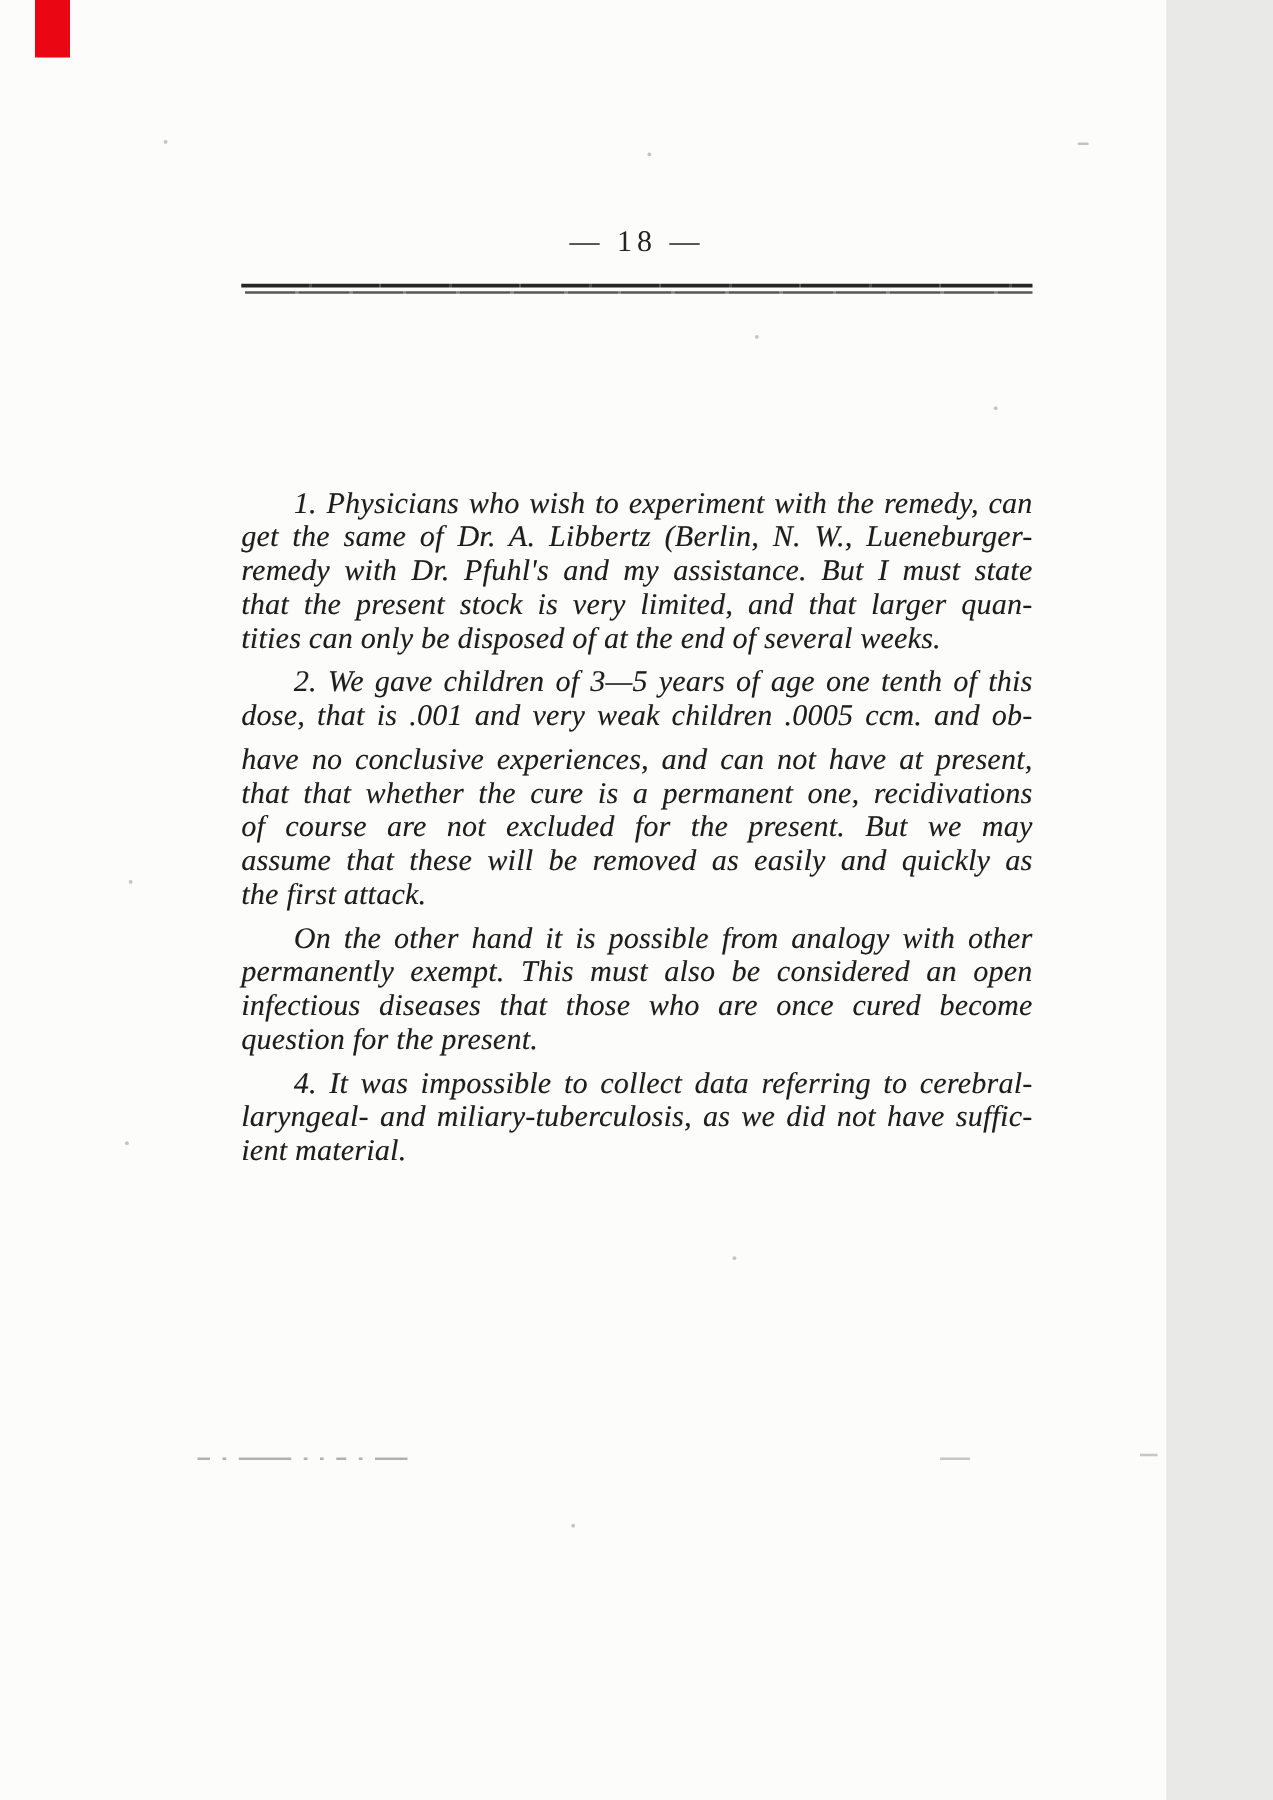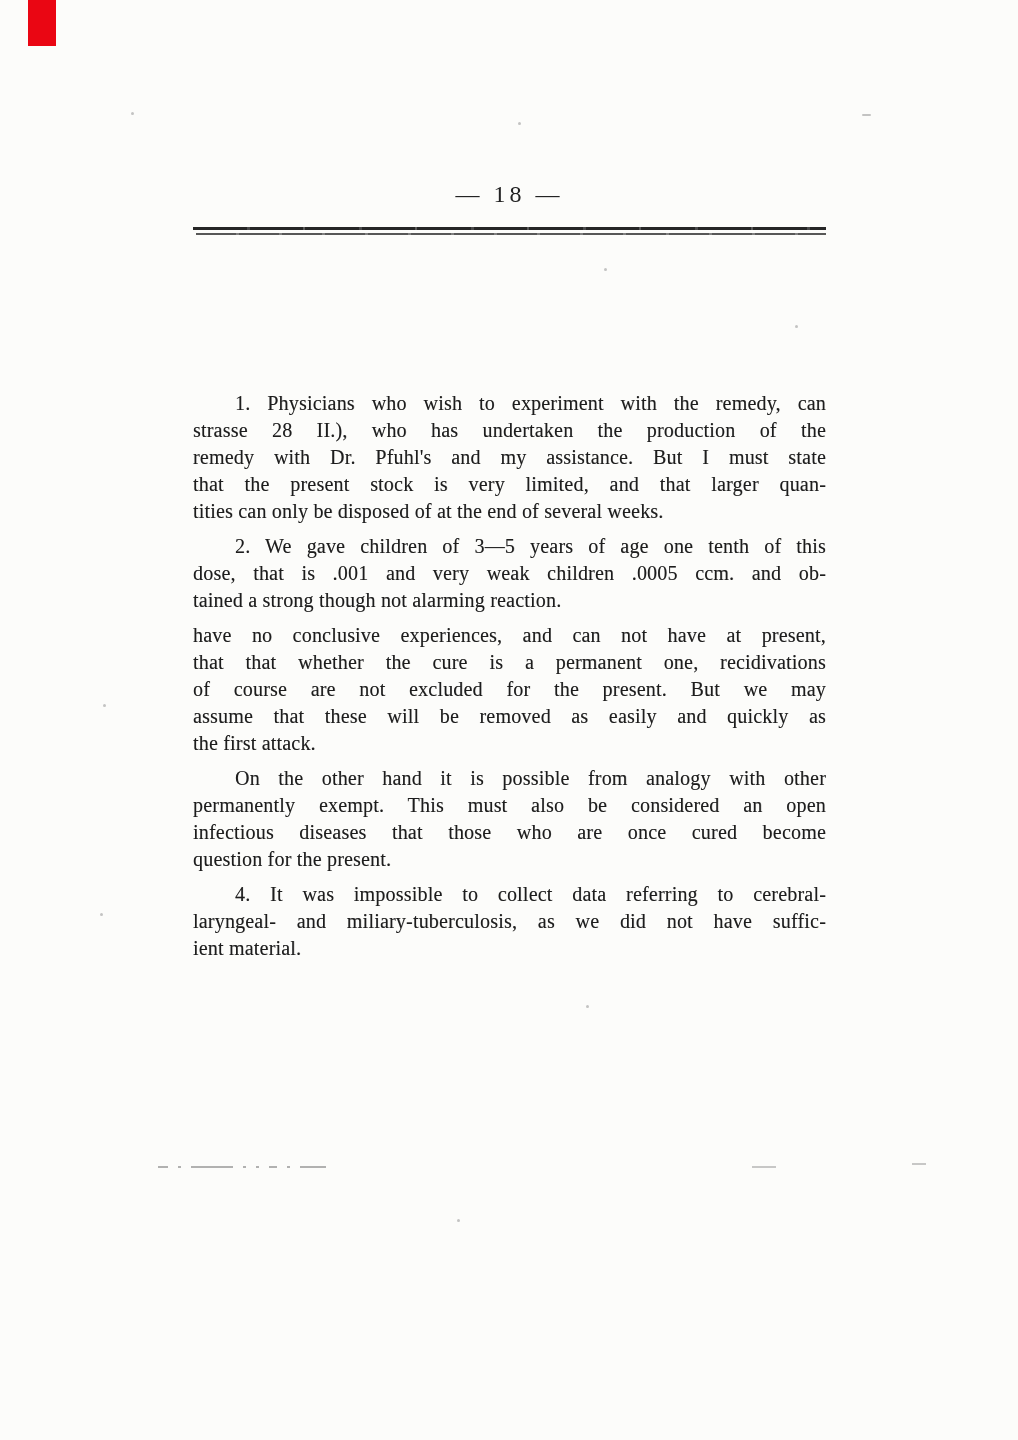--- a/index.html
+++ b/index.html
@@ -3,21 +3,21 @@
 <meta charset="utf-8">
 <title>Scanned page — 18</title>
 <style>
   html, body {
     margin: 0;
     padding: 0;
     background: #e9e9e7;
   }
   .page {
     position: relative;
-    width: 1018px;
+    width: 933px;
     height: 1440px;
     margin: 0;
     background: var(--paper, #fcfcfa);
     overflow: hidden;
     font-family: "Liberation Serif", "DejaVu Serif", serif;
     color: var(--ink, #1d1d1d);
   }
 
   
   .corner-mark {
@@ -67,27 +67,28 @@
 
   
   .text-block {
     position: absolute;
     top: 390px;
     left: 193px;
     width: 633px;
   }
   .paragraph { margin: 0 0 8px 0; }
   .line {
-    font-size: 20px;
+    font-size: 24px;
     line-height: 27px;
     text-align: justify;
     text-align-last: justify;
     letter-spacing: 0.2px;
     text-shadow: 0.3px 0 0 rgba(0,0,0,0.35);
     white-space: normal;
+    font-style: italic;
   }
   .line.first { text-indent: 42px; }
   .line.last  { text-align-last: left; }
 
   
   .artifact-row {
     position: absolute;
     top: 1166px;
     left: 158px;
     display: flex;
@@ -130,29 +131,28 @@
   <div class="page-number">— 18 —</div>
 
   <div class="head-rule">
     <div class="thick"></div>
     <div class="thin"></div>
   </div>
 
   <div class="text-block">
       <div class="paragraph">
         <div class="line first">1. Physicians who wish to experiment with the remedy, can</div>
-        <div class="line">strasse 28 II.), who has undertaken the production of the</div>
+        <div class="line">get the same of Dr. A. Libbertz (Berlin, N. W., Lueneburger-</div>
         <div class="line">remedy with Dr. Pfuhl's and my assistance. But I must state</div>
         <div class="line">that the present stock is very limited, and that larger quan-</div>
         <div class="line last">tities can only be disposed of at the end of several weeks.</div>
       </div>
       <div class="paragraph">
         <div class="line first">2. We gave children of 3—5 years of age one tenth of this</div>
         <div class="line">dose, that is .001 and very weak children .0005 ccm. and ob-</div>
-        <div class="line last">tained a strong though not alarming reaction.</div>
       </div>
       <div class="paragraph">
         <div class="line">have no conclusive experiences, and can not have at present,</div>
         <div class="line">that that whether the cure is a permanent one, recidivations</div>
         <div class="line">of course are not excluded for the present. But we may</div>
         <div class="line">assume that these will be removed as easily and quickly as</div>
         <div class="line last">the first attack.</div>
       </div>
       <div class="paragraph">
         <div class="line first">On the other hand it is possible from analogy with other</div>

